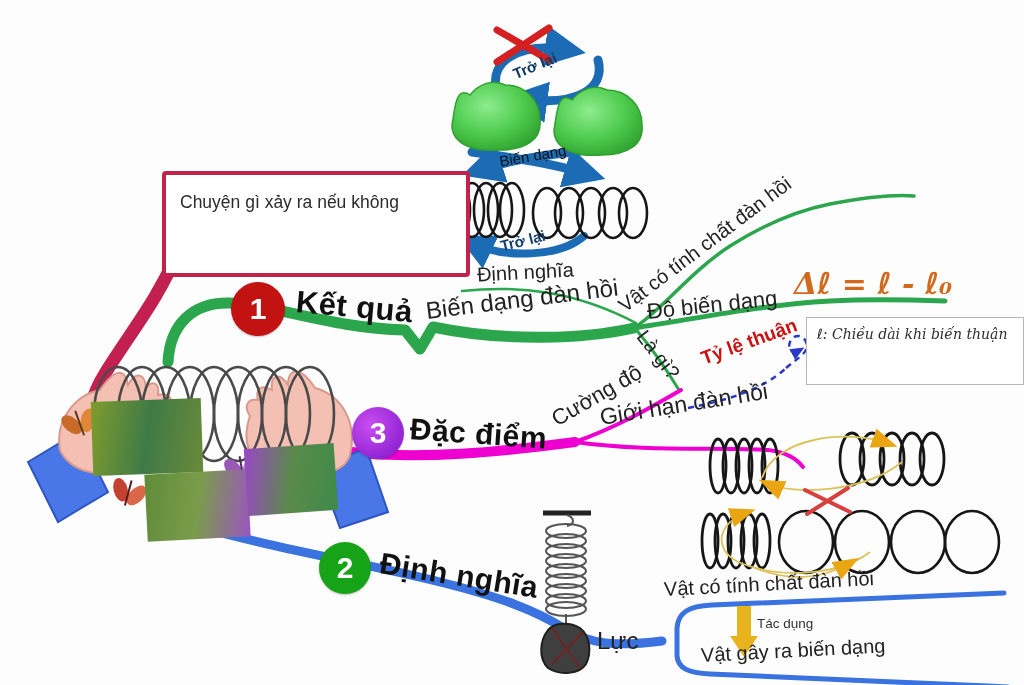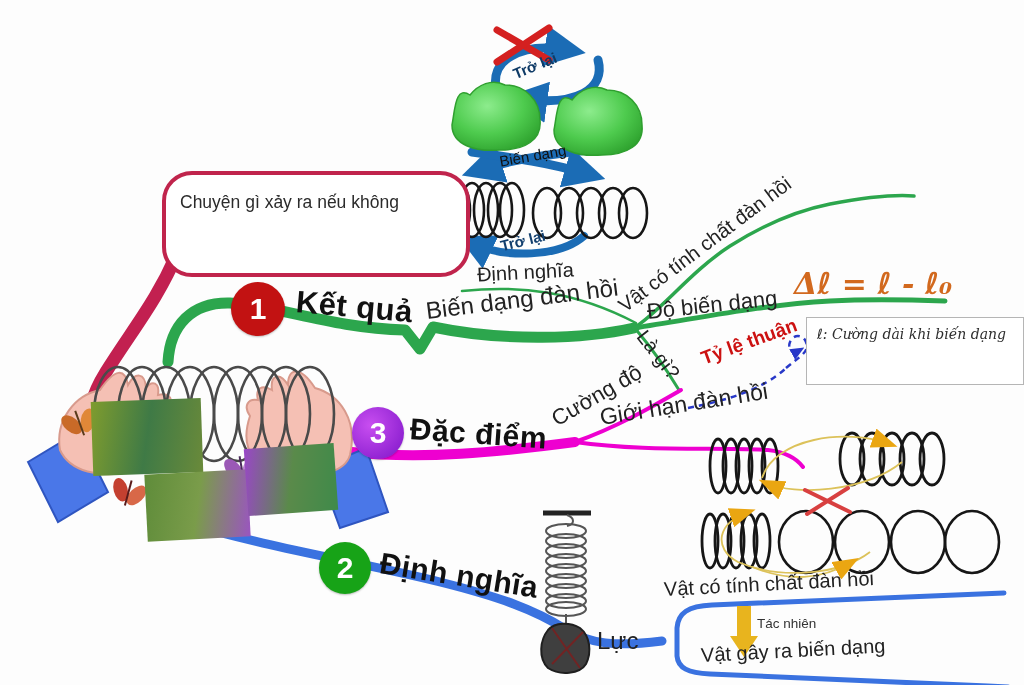--- a/index.html
+++ b/index.html
@@ -4,21 +4,21 @@
 <style>
   html,body{margin:0;padding:0;}
   body{width:1024px;height:685px;position:relative;background:#fdfdfd;overflow:hidden;
        font-family:"Liberation Sans",sans-serif;}
   #canvas{position:absolute;left:0;top:0;}
   .abs{position:absolute;white-space:nowrap;}
   .main-lbl{font-weight:bold;font-size:30px;color:#111;letter-spacing:.5px;}
   .sub-lbl{font-size:21px;color:#222;}
   .num-circle{position:absolute;border-radius:50%;display:flex;align-items:center;justify-content:center;
               color:#fff;font-weight:bold;font-size:30px;box-shadow:0 1px 2px rgba(0,0,0,.25);}
-  #qbox{left:162px;top:171px;width:272px;height:76px;border:4px solid #c0244c;border-radius:30px;
+  #qbox{left:162px;top:171px;width:272px;height:76px;border:4px solid #c0244c;border-radius:4px;
         background:#fff;padding:11px 14px;font-size:17.5px;color:#2b2b2b;line-height:1.85;}
   #formula{left:794px;top:266px;font-family:"DejaVu Serif","DejaVu Sans",serif;font-style:italic;
            font-weight:bold;font-size:30px;color:#d2691e;}
   #legend-box{left:806px;top:317px;width:196px;height:56px;border:1.5px solid #b5b5b5;background:#fff;
               padding:5px 10px;font-family:"DejaVu Serif","DejaVu Sans",serif;font-style:italic;
               font-size:14px;color:#2e2e2e;line-height:1.7;}
   .title-word{font-family:"Liberation Serif",serif;font-weight:bold;
               -webkit-background-clip:text;background-clip:text;color:transparent;}
   #title-luc{left:92px;top:400px;font-size:64px;background:linear-gradient(100deg,#7f9c2e,#3f7a46,#6a8a3a);transform:rotate(-2deg);}
   #title-dan{left:146px;top:472px;font-size:58px;background:linear-gradient(100deg,#5f8c3a,#7a9c4a,#9a55c0);transform:rotate(-3deg);}
@@ -230,34 +230,34 @@
 </div>
 <div class="abs main-lbl" style="left:296px;top:284px;font-size:31px;transform:rotate(5deg);transform-origin:left center;">Kết quả</div>
 <div class="abs sub-lbl" style="left:477px;top:261px;font-size:20px;transform:rotate(-3deg);">Định nghĩa</div>
 <div class="abs sub-lbl" style="left:426px;top:297px;font-size:24px;transform:rotate(-7deg);transform-origin:left center;">Biến dạng đàn hồi</div>
 <div class="abs sub-lbl" style="left:628px;top:294px;font-size:20px;transform:rotate(-37deg);transform-origin:left bottom;">Vật có tính chất đàn hồi</div>
 <div class="abs sub-lbl" style="left:647px;top:299px;font-size:22px;transform:rotate(-6deg);transform-origin:left center;">Độ biến dạng</div>
 <div class="abs sub-lbl" style="left:650px;top:326px;font-size:20px;transform:rotate(52deg);transform-origin:left top;">Là gì?</div>
 <div class="abs" style="left:702px;top:348px;font-size:19px;font-weight:bold;color:#cc1111;transform:rotate(-20deg);transform-origin:left center;">Tỷ lệ thuận</div>
 <div id="formula" class="abs">Δℓ = ℓ - ℓ₀</div>
 <div id="legend-box" class="abs">
-  <div>ℓ: Cường dài khi biến dạng</div>
+  <div>ℓ: Chiều dài khi biến thuận</div>
 </div>
 
 <div class="num-circle" style="left:352px;top:407px;width:52px;height:52px;background:radial-gradient(circle at 35% 35%,#c84ef0,#7d14c8);">
   <span>3</span>
 </div>
 <div class="abs main-lbl" style="left:410px;top:412px;transform:rotate(4deg);transform-origin:left center;">Đặc điểm</div>
 <div class="abs sub-lbl" style="left:560px;top:406px;font-size:22px;transform:rotate(-30deg);transform-origin:left bottom;">Cường độ</div>
 <div class="abs sub-lbl" style="left:600px;top:404px;font-size:23px;transform:rotate(-9deg);transform-origin:left center;">Giới hạn đàn hồi</div>
 
 <div class="num-circle" style="left:319px;top:542px;width:52px;height:52px;background:#17a317;">
   <span>2</span>
 </div>
 <div class="abs main-lbl" style="left:380px;top:546px;transform:rotate(9deg);transform-origin:left center;">Định nghĩa</div>
 <div class="abs sub-lbl" style="left:597px;top:627px;font-size:24px;">Lực</div>
 <div class="abs sub-lbl" style="left:664px;top:578px;font-size:20px;transform:rotate(-3deg);transform-origin:left center;">Vật có tính chất đàn hồi</div>
-<div class="abs" style="left:757px;top:616px;font-size:13.5px;color:#333;">Tác nhiên</div>
+<div class="abs" style="left:757px;top:616px;font-size:13.5px;color:#333;">Tác dụng</div>
 <div class="abs sub-lbl" style="left:701px;top:644px;font-size:20px;transform:rotate(-3deg);transform-origin:left center;">Vật gây ra biến dạng</div>
 
 <div id="title-luc" class="abs title-word">Lực</div>
 <div id="title-dan" class="abs title-word">Đàn</div>
 <div id="title-hoi" class="abs title-word">Hồi</div>
 
 </body></html>

